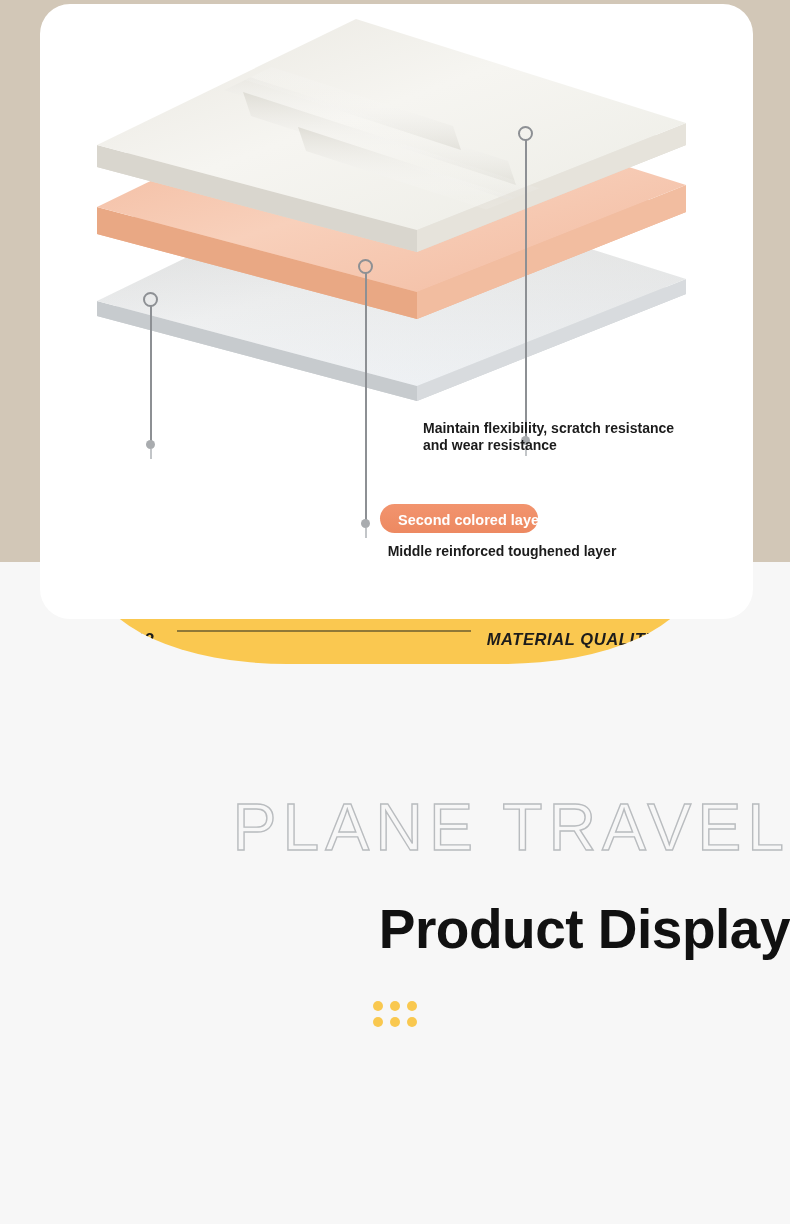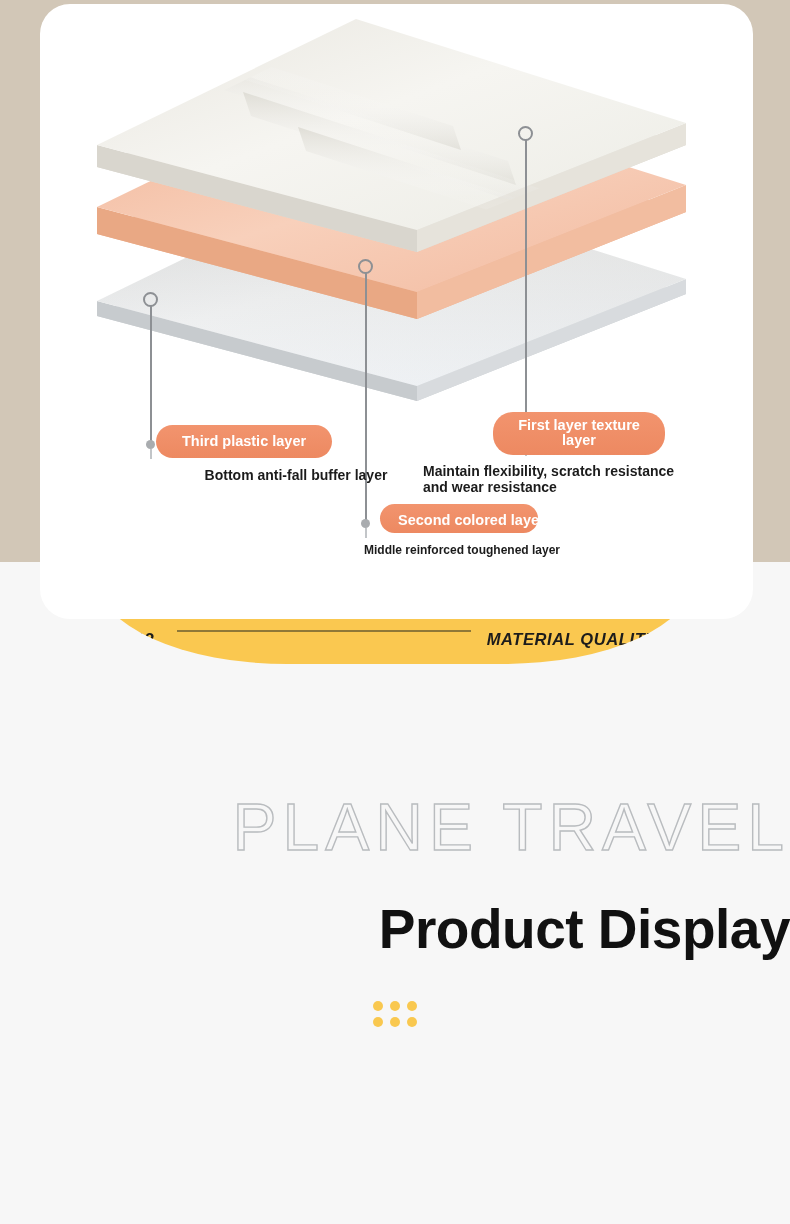--- a/index.html
+++ b/index.html
@@ -220,23 +220,23 @@
   }
 
   
   .lg-second { left: 340px; top: 500px; width: 300px; }
   .lg-second .pill {
     font-size: 14.5px;
     padding: 8px 18px 5px;
     width: 158px;
   }
   .lg-second .desc {
-    font-size: 12px;
+    font-size: 14px;
     margin-top: 10px;
-    text-align: left;
+    text-align: center;
     width: 276px;
     margin-left: -16px;
   }
 
   
   .hero {
     position: absolute;
     left: 0;
     top: 724px;
     width: 790px;
@@ -383,27 +383,22 @@
     </div>
     <div class="marker m-bottom">
       <span class="ring"></span>
       <span class="stem"></span>
       <span class="dot"></span>
       <span class="tail"></span>
     </div>
 
     <div class="labels">
 
-      <div class="label-group lg-third">
-        <span class="pill">Third plastic layer</span>
-        <div class="desc">Bottom anti-fall buffer layer</div>
-      </div>
 
       <div class="label-group lg-first">
-        <span class="pill two-line">First layer texture layer</span>
         <div class="desc">Maintain flexibility, scratch resistance and wear resistance</div>
       </div>
 
       <div class="label-group lg-second">
         <span class="pill">Second colored layer</span>
         <div class="desc">Middle reinforced toughened layer</div>
       </div>
 
     </div>
   </div>

